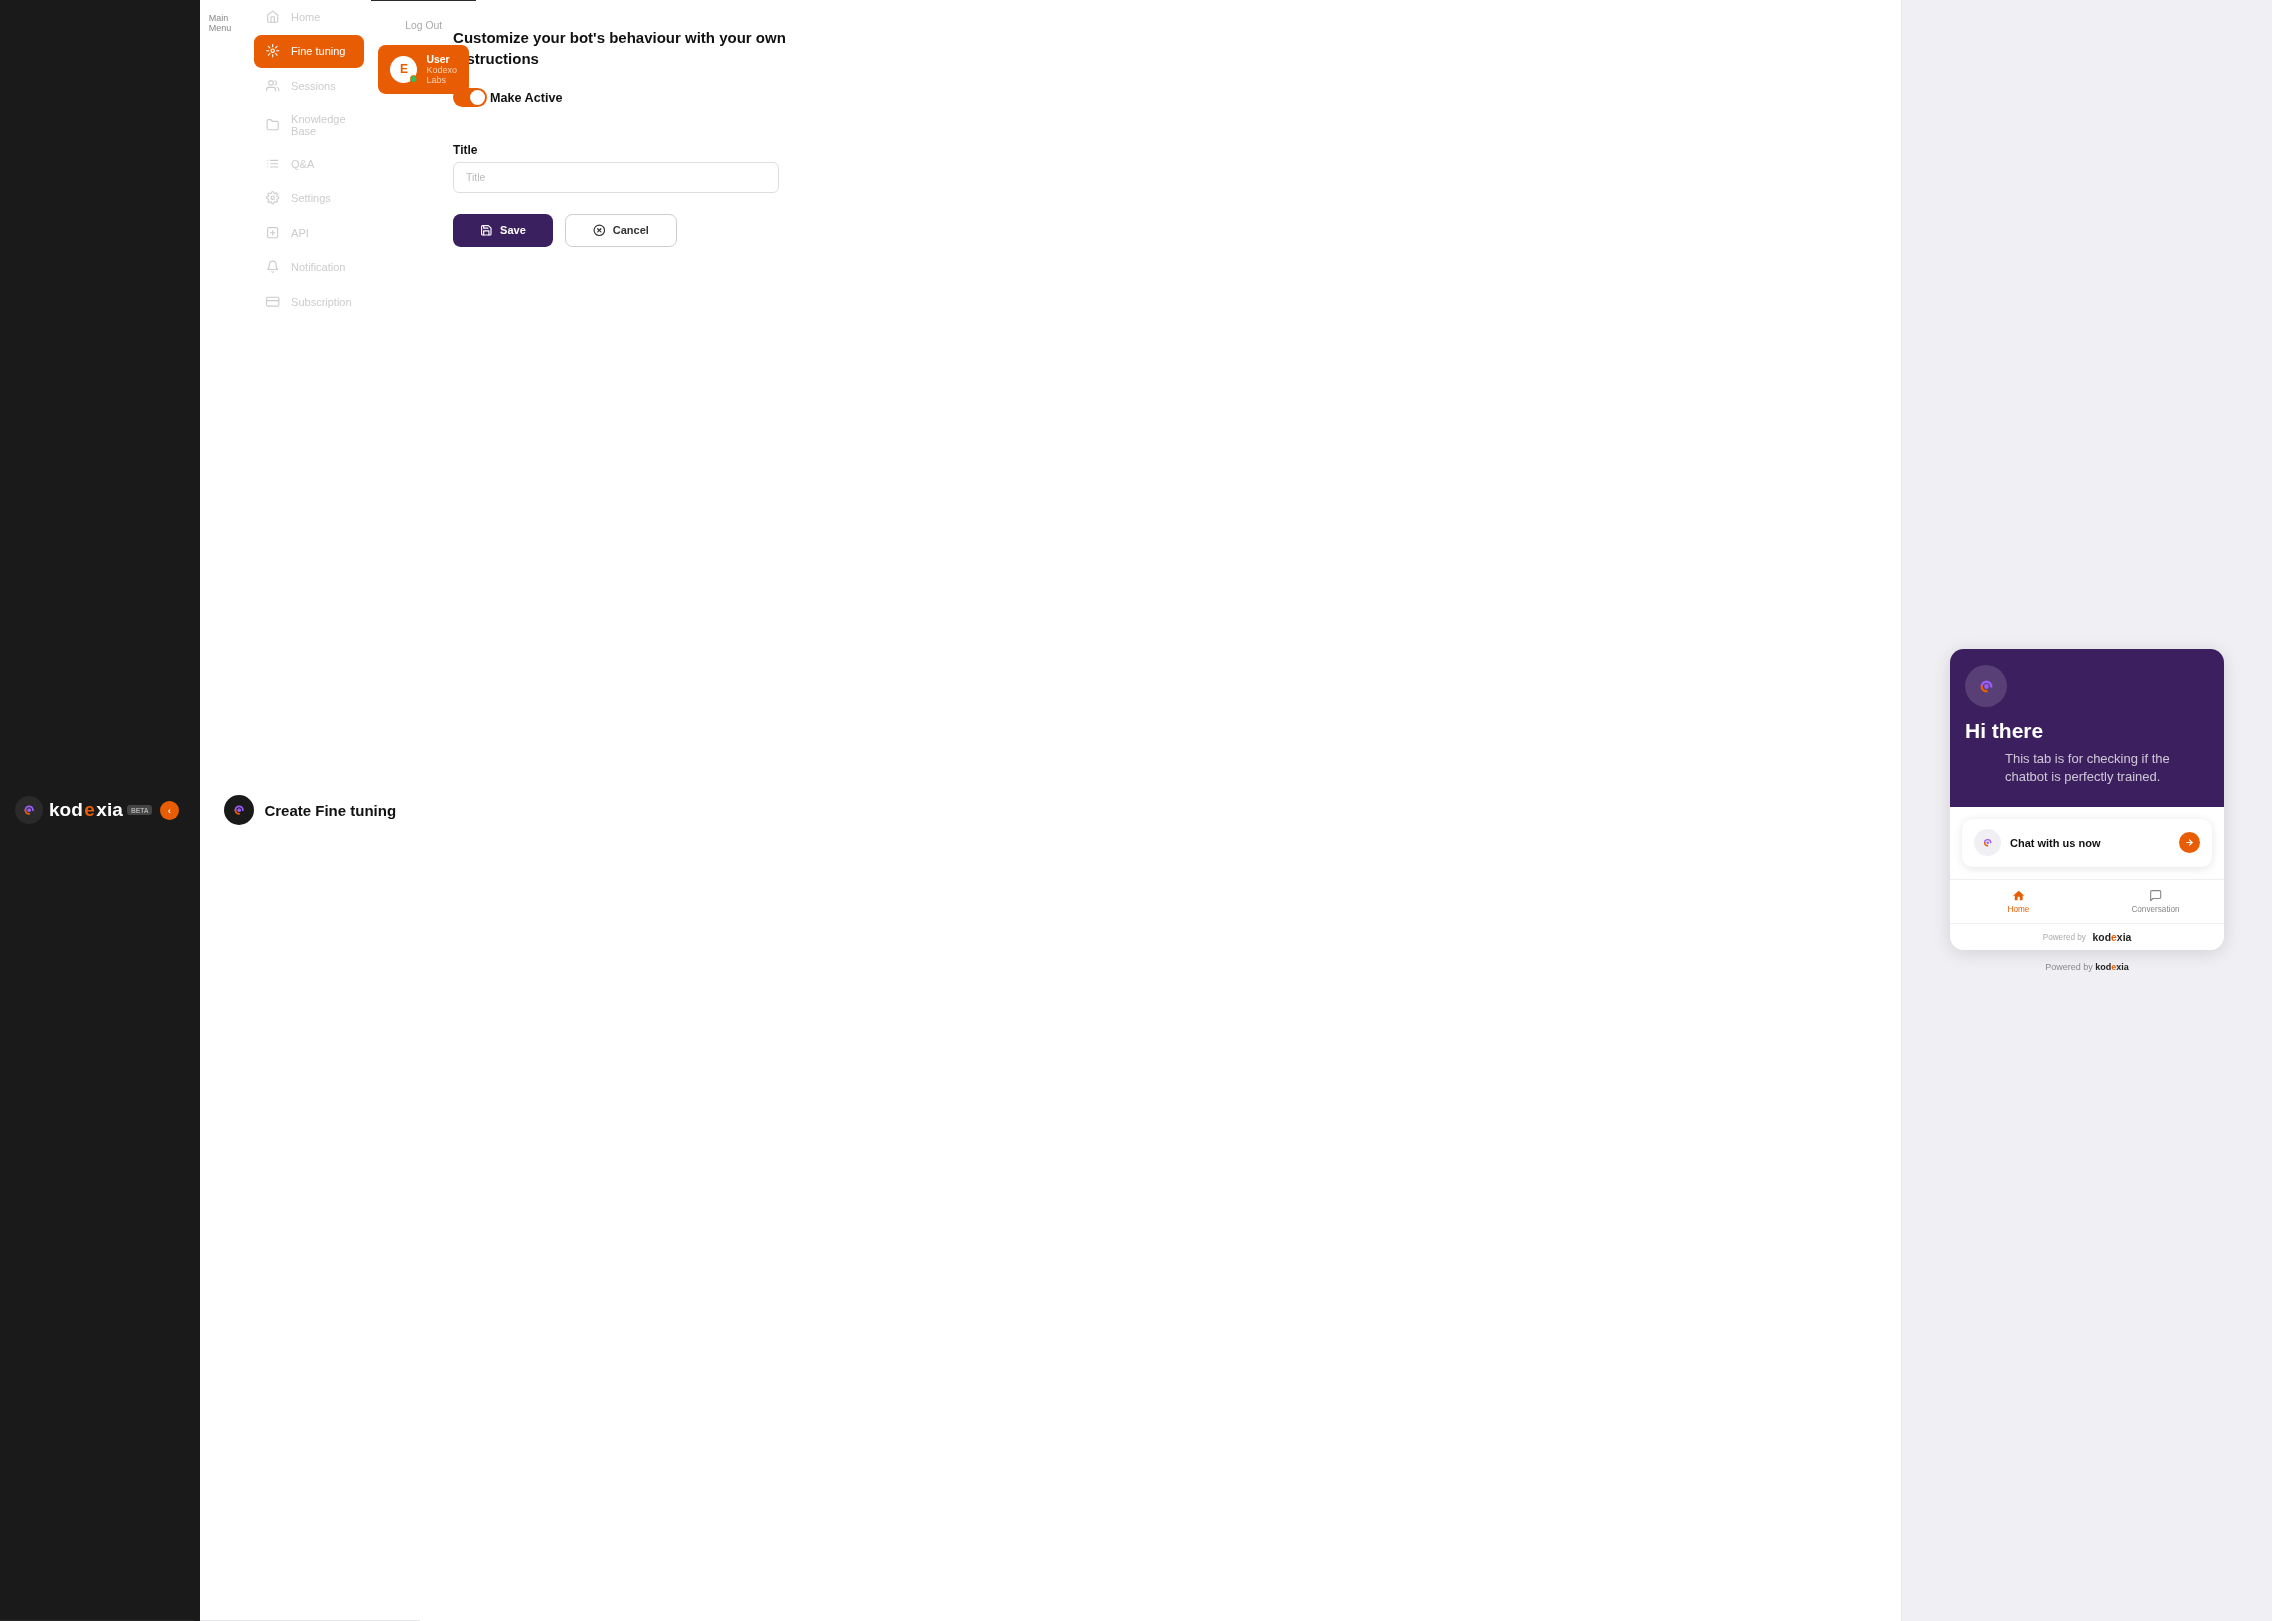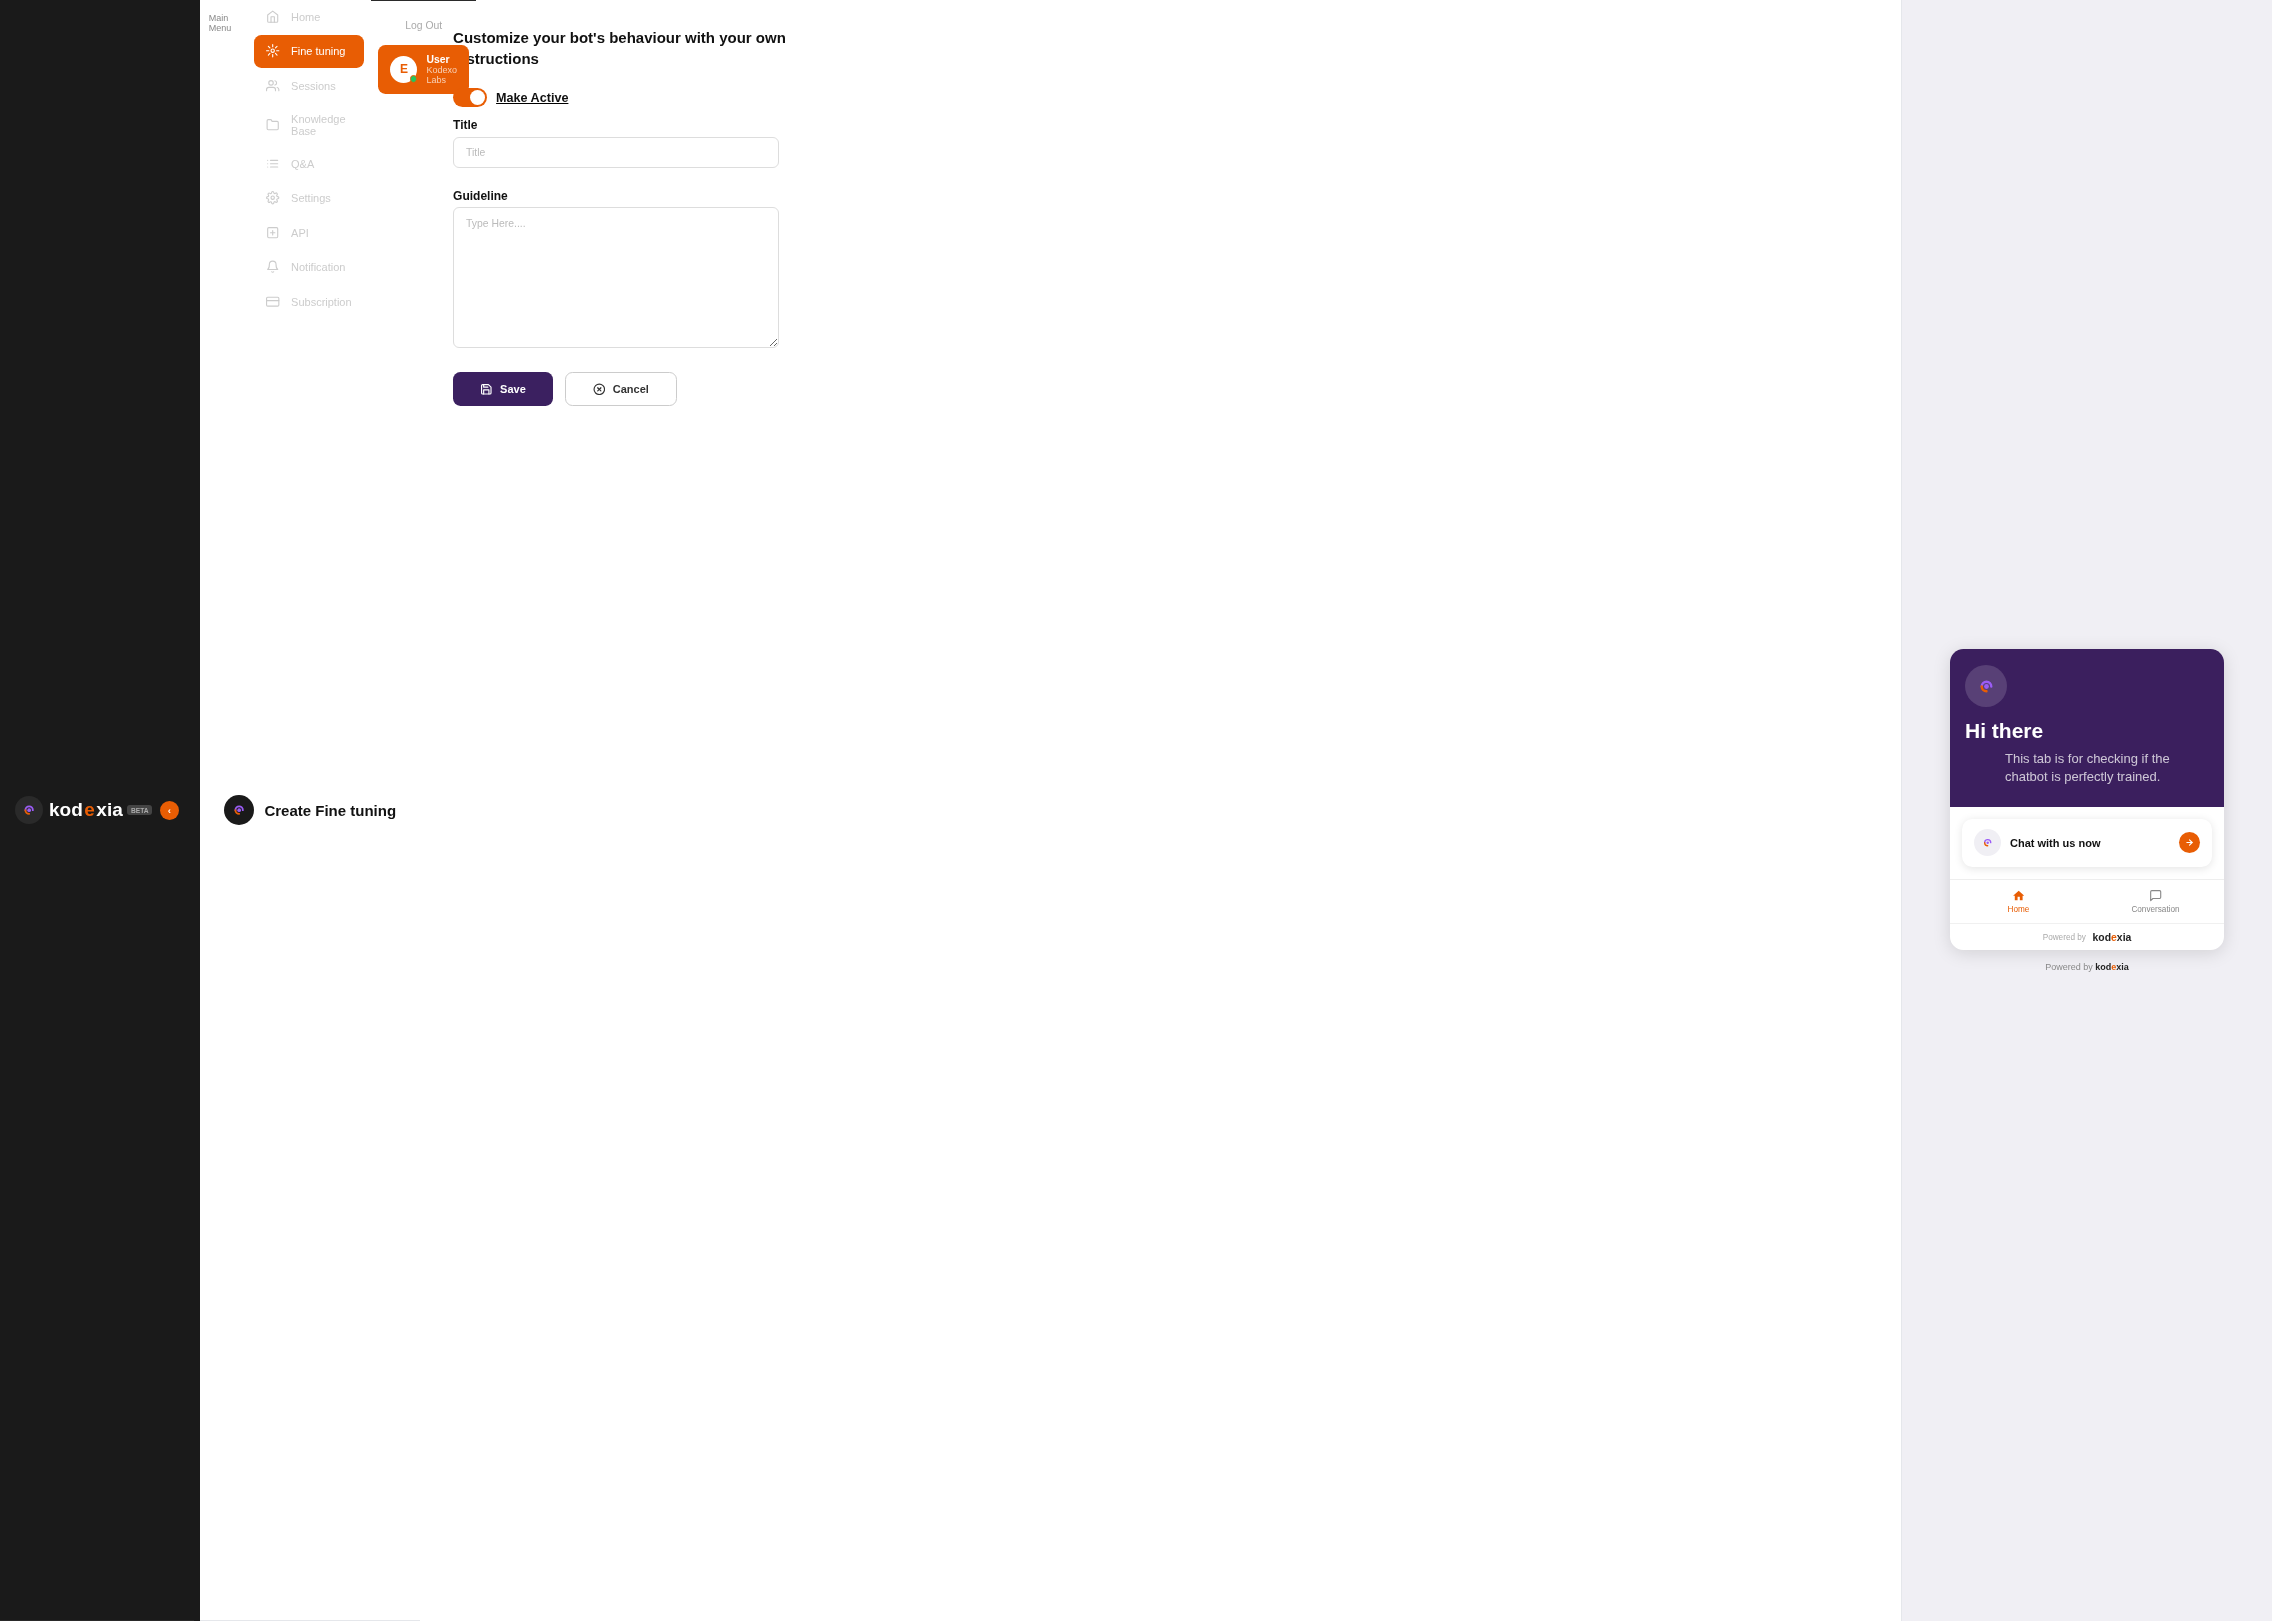--- a/index.html
+++ b/index.html
@@ -197,23 +197,22 @@
       color: #111;
       margin-bottom: 19px;
       max-width: 341px;
       line-height: 1.4;
     }
 
     
     .toggle-row {
       display: flex;
       align-items: center;
-      gap: 9px;
-      margin-bottom: 11px;
-      text-decoration: underline;
+      gap: 3px;
+      margin-bottom: 36px;
     }
     .toggle-switch {
       width: 34px;
       height: 19px;
       background: #e85d04;
       border-radius: 9.6px;
       position: relative;
       cursor: pointer;
       flex-shrink: 0;
     }
@@ -593,24 +592,20 @@
       <div class="toggle-row">
         <div class="toggle-switch"></div>
         <span class="toggle-label">Make Active</span>
       </div>
 
       <div class="field-section">
         <div class="field-label">Title</div>
         <input class="field-input" type="text" placeholder="Title" style="">
       </div>
 
-      <div class="field-section">
-        <div class="field-label">Guideline</div>
-        <textarea class="field-textarea" placeholder="Type Here...." style=""></textarea>
-      </div>
 
       <div class="button-row">
         <button class="btn-save">
           <span>
             <svg width="12.6" height="12.6" viewBox="0 0 24 24" fill="none" stroke="currentColor" stroke-width="2.2" stroke-linecap="round" stroke-linejoin="round">
                 <path d="M19 21H5a2 2 0 01-2-2V5a2 2 0 012-2h11l5 5v11a2 2 0 01-2 2z"></path>
                 <polyline points="17 21 17 13 7 13 7 21"></polyline>
                 <polyline points="7 3 7 8 15 8"></polyline>
               </svg>
           </span>

